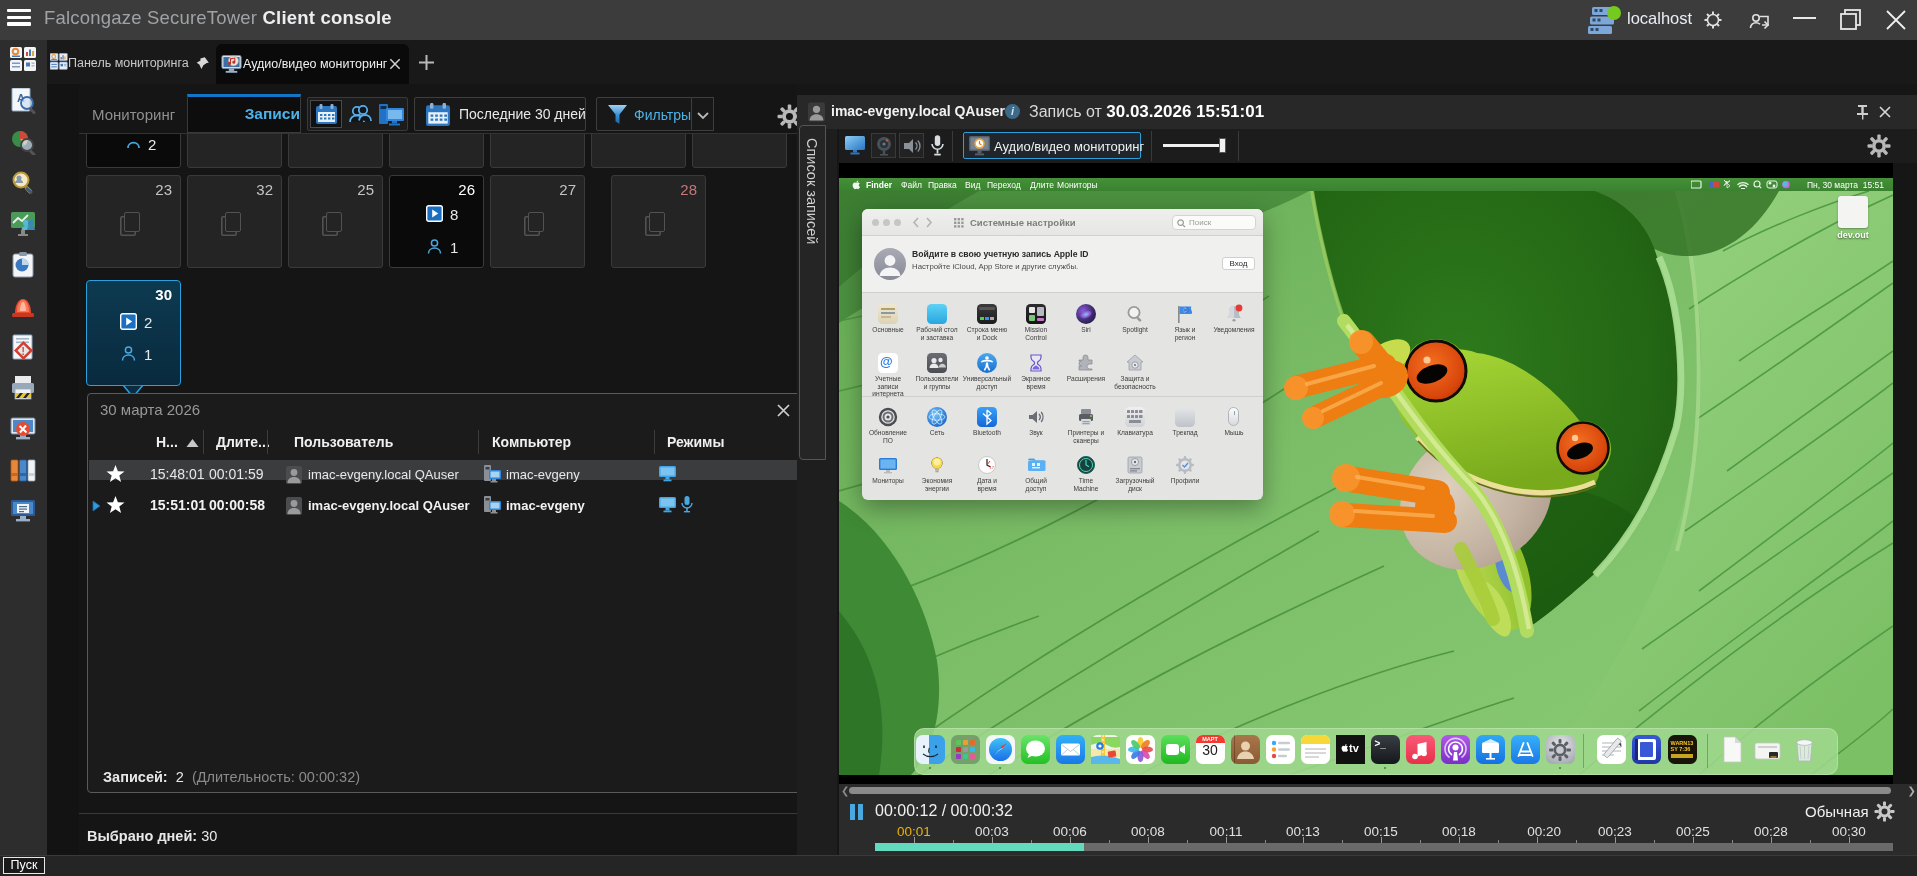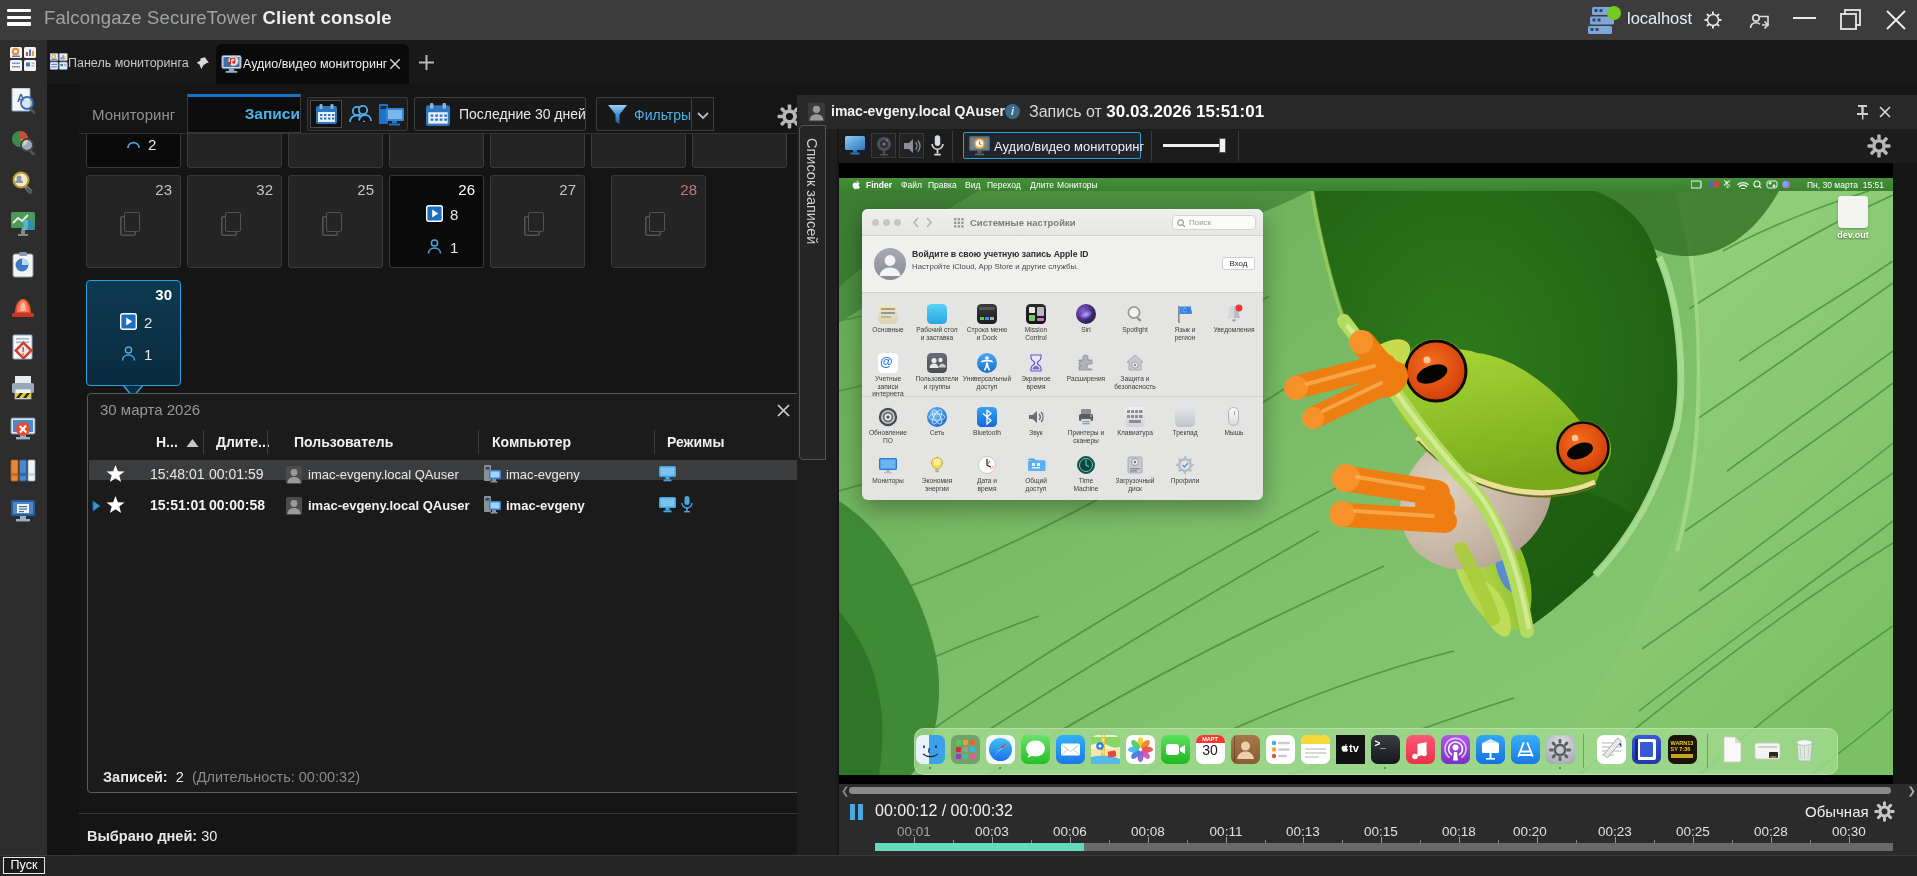--- a/index.html
+++ b/index.html
@@ -1243,21 +1243,21 @@
         <g transform="rotate(45 12 12)">
                 <rect x="10.3" y="0.5" width="3.4" height="5" rx="1"></rect>
                 <rect x="10.3" y="18.5" width="3.4" height="5" rx="1"></rect>
                 <rect x="0.5" y="10.3" width="5" height="3.4" rx="1"></rect>
                 <rect x="18.5" y="10.3" width="5" height="3.4" rx="1"></rect>
               </g>
             </g>
           </g>
         <circle cx="12" cy="12" r="3.4" fill="#2b2b2b"></circle>
       </svg>
-      <div class="abs" style="left:51px;top:27px;width:48px;text-align:center;color:#a3a3a3;font-size:13.5px">00:01</div>
+      <div class="abs" style="left:51px;top:27px;width:48px;text-align:center;color:#eab308;font-size:13.5px">00:01</div>
 <div class="abs" style="left:75px;top:40px;width:1px;height:6px;background:#9a9a9a"></div>
 <div class="abs" style="left:114px;top:43px;width:1px;height:3px;background:#8a8a8a"></div>
 <div class="abs" style="left:129px;top:27px;width:48px;text-align:center;color:#e0e0e0;font-size:13.5px">00:03</div>
 <div class="abs" style="left:153px;top:40px;width:1px;height:6px;background:#9a9a9a"></div>
 <div class="abs" style="left:192px;top:43px;width:1px;height:3px;background:#8a8a8a"></div>
 <div class="abs" style="left:207px;top:27px;width:48px;text-align:center;color:#e0e0e0;font-size:13.5px">00:06</div>
 <div class="abs" style="left:231px;top:40px;width:1px;height:6px;background:#9a9a9a"></div>
 <div class="abs" style="left:270px;top:43px;width:1px;height:3px;background:#8a8a8a"></div>
 <div class="abs" style="left:285px;top:27px;width:48px;text-align:center;color:#e0e0e0;font-size:13.5px">00:08</div>
 <div class="abs" style="left:309px;top:40px;width:1px;height:6px;background:#9a9a9a"></div>
@@ -1267,21 +1267,21 @@
 <div class="abs" style="left:426px;top:43px;width:1px;height:3px;background:#8a8a8a"></div>
 <div class="abs" style="left:440px;top:27px;width:48px;text-align:center;color:#e0e0e0;font-size:13.5px">00:13</div>
 <div class="abs" style="left:464px;top:40px;width:1px;height:6px;background:#9a9a9a"></div>
 <div class="abs" style="left:503px;top:43px;width:1px;height:3px;background:#8a8a8a"></div>
 <div class="abs" style="left:518px;top:27px;width:48px;text-align:center;color:#e0e0e0;font-size:13.5px">00:15</div>
 <div class="abs" style="left:542px;top:40px;width:1px;height:6px;background:#9a9a9a"></div>
 <div class="abs" style="left:581px;top:43px;width:1px;height:3px;background:#8a8a8a"></div>
 <div class="abs" style="left:596px;top:27px;width:48px;text-align:center;color:#e0e0e0;font-size:13.5px">00:18</div>
 <div class="abs" style="left:620px;top:40px;width:1px;height:6px;background:#9a9a9a"></div>
 <div class="abs" style="left:659px;top:43px;width:1px;height:3px;background:#8a8a8a"></div>
-<div class="abs" style="left:674px;top:27px;width:48px;text-align:left;color:#e0e0e0;font-size:13.5px">00:20</div>
+<div class="abs" style="left:674px;top:27px;width:48px;text-align:right;color:#e0e0e0;font-size:13.5px">00:20</div>
 <div class="abs" style="left:698px;top:40px;width:1px;height:6px;background:#9a9a9a"></div>
 <div class="abs" style="left:737px;top:43px;width:1px;height:3px;background:#8a8a8a"></div>
 <div class="abs" style="left:752px;top:27px;width:48px;text-align:center;color:#e0e0e0;font-size:13.5px">00:23</div>
 <div class="abs" style="left:776px;top:40px;width:1px;height:6px;background:#9a9a9a"></div>
 <div class="abs" style="left:815px;top:43px;width:1px;height:3px;background:#8a8a8a"></div>
 <div class="abs" style="left:830px;top:27px;width:48px;text-align:center;color:#e0e0e0;font-size:13.5px">00:25</div>
 <div class="abs" style="left:854px;top:40px;width:1px;height:6px;background:#9a9a9a"></div>
 <div class="abs" style="left:893px;top:43px;width:1px;height:3px;background:#8a8a8a"></div>
 <div class="abs" style="left:908px;top:27px;width:48px;text-align:center;color:#e0e0e0;font-size:13.5px">00:28</div>
 <div class="abs" style="left:932px;top:40px;width:1px;height:6px;background:#9a9a9a"></div>

